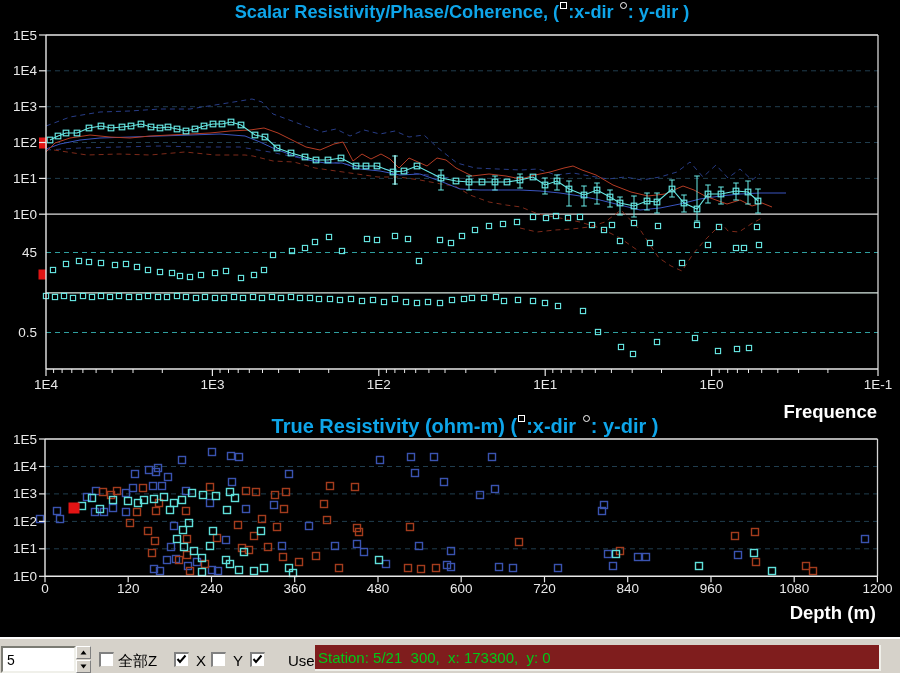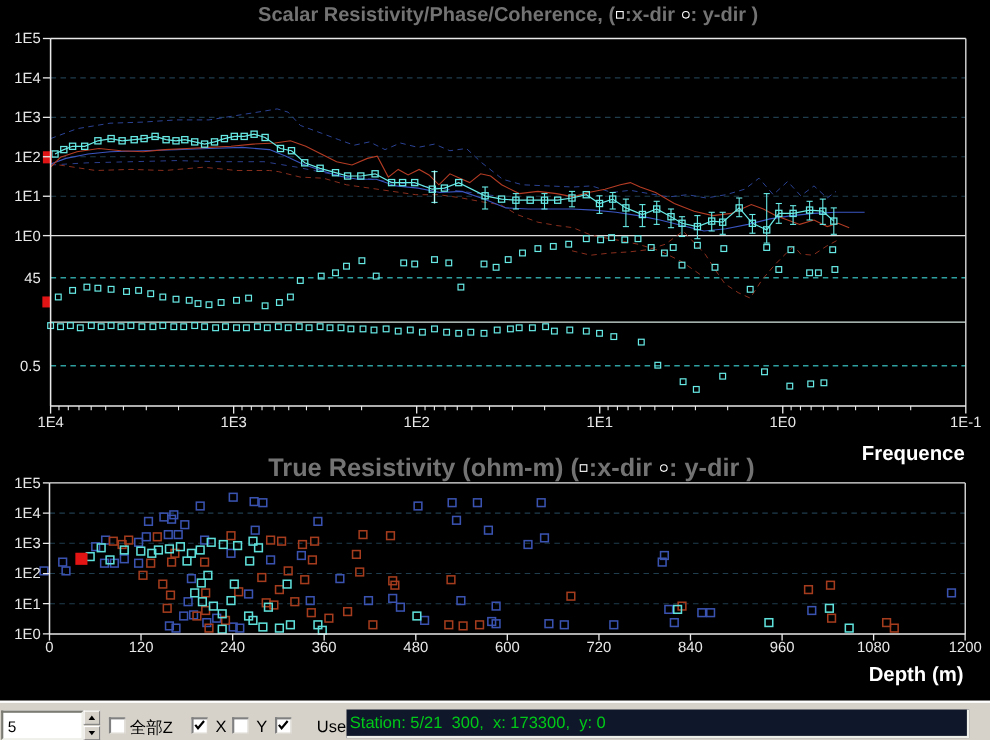--- a/index.html
+++ b/index.html
@@ -1,36 +1,36 @@
 <!DOCTYPE html>
 <html><head><meta charset="utf-8"><style>
 * { margin:0; padding:0; box-sizing:border-box; }
 html,body { width:900px; height:673px; background:#000; overflow:hidden;
   font-family:"Liberation Sans", sans-serif; }
 .wrap { position:relative; width:900px; height:673px; }
-.title { position:absolute; color:#737373; font-weight:bold; font-size:18.2px;
-  display:flex; justify-content:center; align-items:center; white-space:pre; }
+.title { position:absolute; color:#0ea5e9; font-weight:bold; font-size:18.2px;
+  display:flex; justify-content:center; align-items:flex-start; white-space:pre; }
 .sqg { display:inline-block; width:7px; height:7px; border:1.4px solid #fff; margin:0 1px; }
 .cig { display:inline-block; width:7px; height:7px; border:1.2px solid #fff; border-radius:50%; margin:0 1px; }
 .axlabel { position:absolute; color:#fff; font-weight:bold; font-size:18.5px; }
 .bar { position:absolute; left:0; top:637px; width:900px; height:36px;
   background:#d6d2ca; border-top:2.5px solid #fdfdfd; }
 .tf { position:absolute; left:1px; top:7px; width:75px; height:27px; background:#fff;
   border-top:2px solid #7b7b73; border-left:2px solid #7b7b73;
   border-bottom:2px solid #f0f0ea; border-right:2px solid #f0f0ea;
   font-size:14px; color:#000; padding:4px 0 0 4px; }
 .spin { position:absolute; left:76px; top:7px; width:15px; height:27px; }
 .spinbtn { position:absolute; left:0; width:15px; height:13px; background:#d6d2ca;
   border-top:1.5px solid #fff; border-left:1.5px solid #fff;
   border-bottom:1.5px solid #808080; border-right:1.5px solid #808080; }
 .cb { position:absolute; top:13px; width:15px; height:15px; background:#fff;
   border-top:2px solid #808080; border-left:2px solid #808080;
   border-bottom:1px solid #d6d2ca; border-right:1px solid #d6d2ca; }
 .cblabel { position:absolute; top:13px; color:#000000; font-size:15px; }
-.status { position:absolute; left:315px; top:6px; width:566px; height:25.5px; background:#0f172a;
+.status { position:absolute; left:315px; top:6px; width:566px; height:25.5px; background:#7f1d1d;
   border-bottom:2px solid #efefe9; border-right:2px solid #efefe9;
   color:#00c918; font-size:15px; padding:4px 0 0 3px; white-space:pre; }
 </style></head>
 <body>
 <div class="wrap">
 <svg width="900" height="637" viewBox="0 0 900 637" style="position:absolute;left:0;top:0;background:#000">
 <line x1="46.0" y1="70.8" x2="878.0" y2="70.8" stroke="#203d4e" stroke-width="1.0" stroke-dasharray="5 4"></line>
 <line x1="46.0" y1="106.7" x2="878.0" y2="106.7" stroke="#203d4e" stroke-width="1.0" stroke-dasharray="5 4"></line>
 <line x1="46.0" y1="142.5" x2="878.0" y2="142.5" stroke="#203d4e" stroke-width="1.0" stroke-dasharray="5 4"></line>
 <line x1="46.0" y1="178.4" x2="878.0" y2="178.4" stroke="#203d4e" stroke-width="1.0" stroke-dasharray="5 4"></line>
@@ -565,21 +565,21 @@
 <text x="627.708" y="592.8" font-size="13.5" fill="#e8e8e8" text-anchor="middle" font-family="Liberation Sans, sans-serif">840</text>
 <line x1="711.0" y1="576.3" x2="711.0" y2="582.3" stroke="#e9e9e9" stroke-width="1.2"></line>
 <text x="710.952" y="592.8" font-size="13.5" fill="#e8e8e8" text-anchor="middle" font-family="Liberation Sans, sans-serif">960</text>
 <line x1="794.2" y1="576.3" x2="794.2" y2="582.3" stroke="#e9e9e9" stroke-width="1.2"></line>
 <text x="794.196" y="592.8" font-size="13.5" fill="#e8e8e8" text-anchor="middle" font-family="Liberation Sans, sans-serif">1080</text>
 <line x1="877.4" y1="576.3" x2="877.4" y2="582.3" stroke="#e9e9e9" stroke-width="1.2"></line>
 <text x="877.4399999999999" y="592.8" font-size="13.5" fill="#e8e8e8" text-anchor="middle" font-family="Liberation Sans, sans-serif">1200</text>
 </svg>
 <div class="title" style="left:46px;top:2px;width:832px;height:22px;">Scalar Resistivity/Phase/Coherence, (<span class="sqg"></span>:x-dir <span class="cig"></span>: y-dir )</div>
 <div class="axlabel" style="top:401px;right:23px;text-align:right;">Frequence</div>
-<div class="title" style="left:49px;top:415px;width:832px;height:21px;font-size:23px;">True Resistivity (ohm-m) (<span class="sqg"></span>:x-dir <span class="cig"></span>: y-dir )</div>
+<div class="title" style="left:49px;top:415px;width:832px;height:21px;font-size:20px;">True Resistivity (ohm-m) (<span class="sqg"></span>:x-dir <span class="cig"></span>: y-dir )</div>
 <div class="axlabel" style="top:602px;right:24px;margin-left:16px;">Depth (m)</div>
 <div class="bar">
   <div class="tf">5</div>
   <div class="spin">
     <div class="spinbtn" style="top:0;">
           <svg width="11" height="9" style="display:block;margin:1px auto 0 1px">
             <path d="M5.5 2.5 L8.5 6.5 L2.5 6.5 Z" fill="#000"></path>
           </svg>
         </div>
     <div class="spinbtn" style="top:13.5px;">

